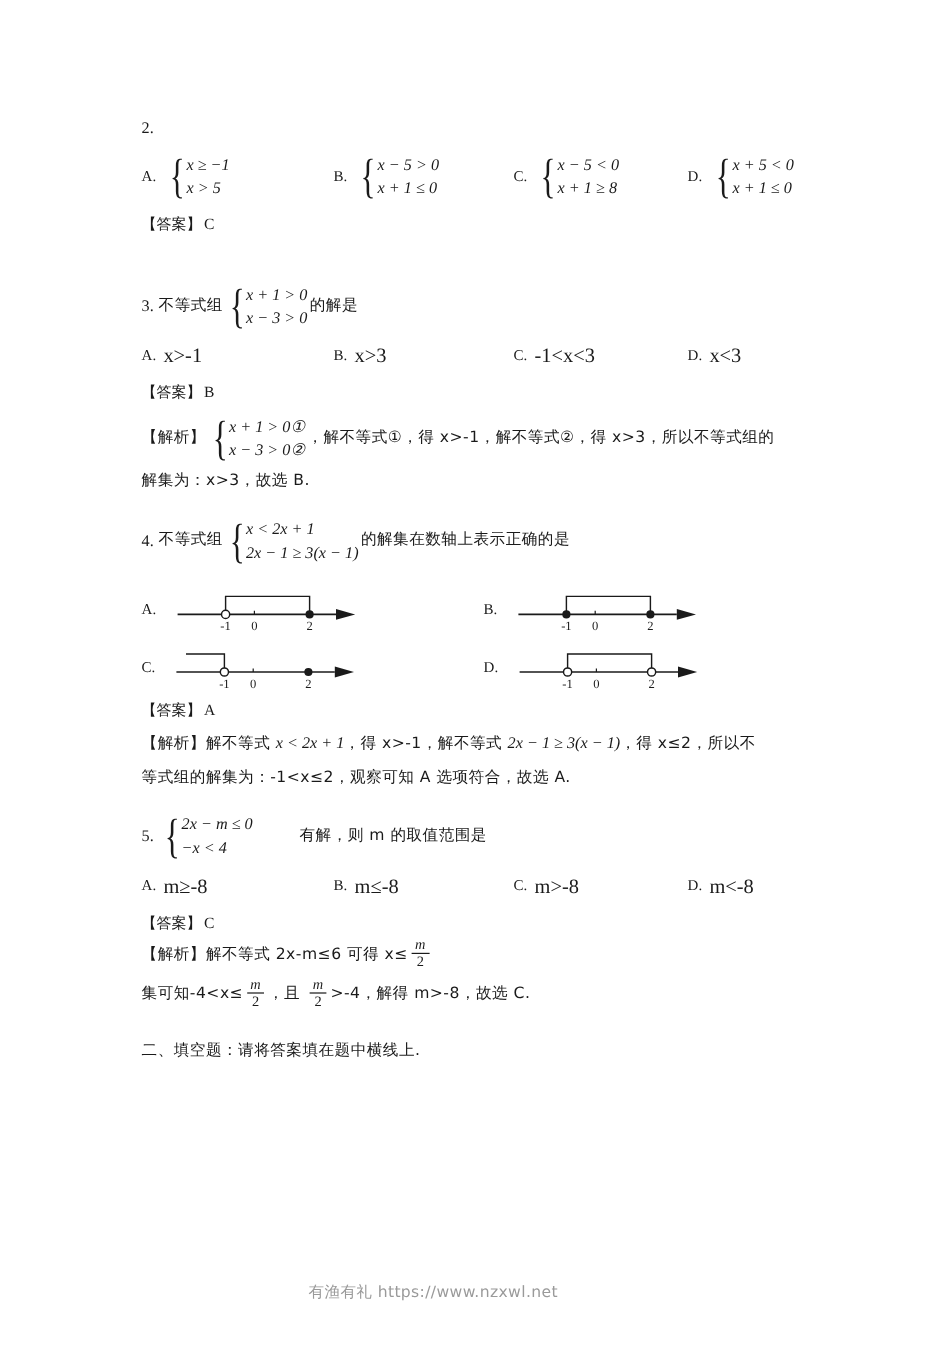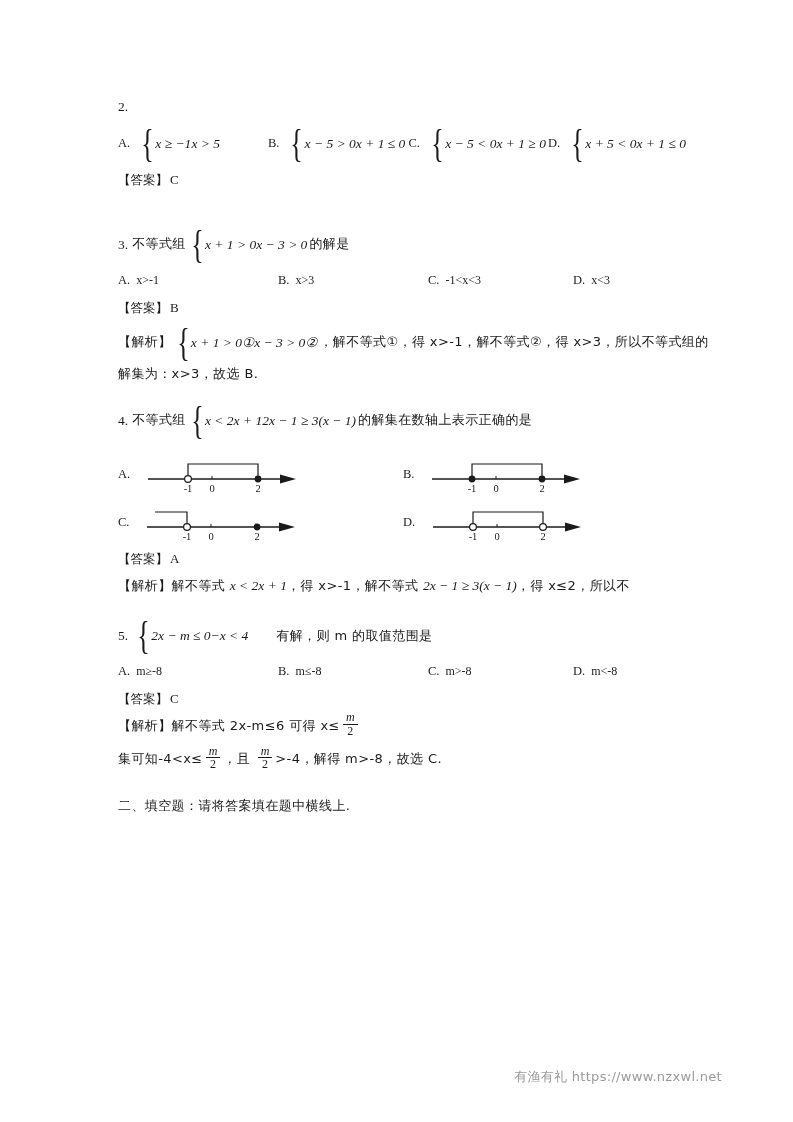--- a/index.html
+++ b/index.html
@@ -41,21 +41,21 @@
     font-size: 13.5px;
     margin-right: 4px;
   }
   .cn {
     font-family: "DejaVu Sans", "Liberation Sans", sans-serif;
     font-size: 13px;
     letter-spacing: 0.4px;
   }
   .mono-ish {
     font-family: "Liberation Serif", serif;
-    font-size: 12px;
+    font-size: 17px;
   }
   .ital {
     font-style: italic;
     font-family: "Liberation Serif", serif;
   }
 
   
   .brace-sys {
     display: inline-flex;
     align-items: center;
@@ -66,21 +66,21 @@
     font-size: 40px;
     line-height: 0.8;
     font-family: "Liberation Serif", serif;
     font-weight: 300;
     transform: scaleX(0.65);
     margin-right: -2px;
     color: #1a1a1a;
   }
   .brace-rows {
     display: flex;
-    flex-direction: row;
+    flex-direction: column;
     justify-content: center;
     line-height: 1.45;
     font-size: 13.5px;
   }
   .brace-rows > div { white-space: nowrap; }
 
   
   .opts {
     display: flex;
     margin-top: 10px;
@@ -158,21 +158,21 @@
   }
   .nl-cell .opt-label { margin-right: 10px; font-size: 12.5px; }
   .nl-svg { display: block; }
 
   
   .footer {
     position: absolute;
     left: 0;
     top: 1068px;
     width: 722px;
-    text-align: right;
+    text-align: center;
     color: #9a9a9a;
     font-size: 13px;
     font-family: "DejaVu Sans", sans-serif;
     letter-spacing: 0.3px;
   }
   .sec-head {
     margin-top: 16px;
     font-size: 13px;
     font-family: "DejaVu Sans", sans-serif;
     letter-spacing: 0.4px;
@@ -211,21 +211,21 @@
               <div class="ital">x + 1 ≤ 0</div>
             </span>
           </span>
         </div>
         <div class="opt" style="width:145px">
           <span class="opt-label">C.</span>
           <span class="brace-sys">
             <span class="brace">{</span>
             <span class="brace-rows">
               <div class="ital">x − 5 &lt; 0</div>
-              <div class="ital">x + 1 ≥ 0</div>
+              <div class="ital">x + 1 ≥ 8</div>
             </span>
           </span>
         </div>
         <div class="opt">
           <span class="opt-label">D.</span>
           <span class="brace-sys">
             <span class="brace">{</span>
             <span class="brace-rows">
               <div class="ital">x + 5 &lt; 0</div>
               <div class="ital">x + 1 ≤ 0</div>
@@ -382,33 +382,34 @@
       </div>
 
       <div class="para" style="margin-top:4px">
         <span class="cn">【解析】</span>
         <span class="cn">解不等式 </span>
         <span class="ital" style="font-size:13.5px">x &lt; 2x + 1</span>
         <span class="cn">，得 x&gt;-1，解不等式 </span>
         <span class="ital" style="font-size:13.5px">2x − 1 ≥ 3(x − 1)</span>
         <span class="cn">，得 x≤2，所以不</span>
       </div>
+      <div class="cn" style="margin-top:6px;font-size:13px">等式组的解集为：-1&lt;x≤2，观察可知 A 选项符合，故选 A.</div>
     </div>
 
     <div class="blk-sm" style="margin-top:20px">
       <div class="q-line">
         <span class="num">5.</span>
         <span class="brace-sys">
           <span class="brace">{</span>
           <span class="brace-rows">
             <div class="ital">2x − m ≤ 0</div>
             <div class="ital">−x &lt; 4</div>
           </span>
         </span>
-        <span class="cn" style="margin-left:26px">有解，则 m 的取值范围是</span>
+        <span class="cn" style="margin-left:37px">有解，则 m 的取值范围是</span>
       </div>
 
       <div class="opts" style="margin-top:12px">
         <div class="opt" style="width:160px">
           <span class="opt-label">A.</span>
           <span class="mono-ish">m≥-8</span>
         </div>
         <div class="opt" style="width:150px">
           <span class="opt-label">B.</span>
           <span class="mono-ish">m≤-8</span>

